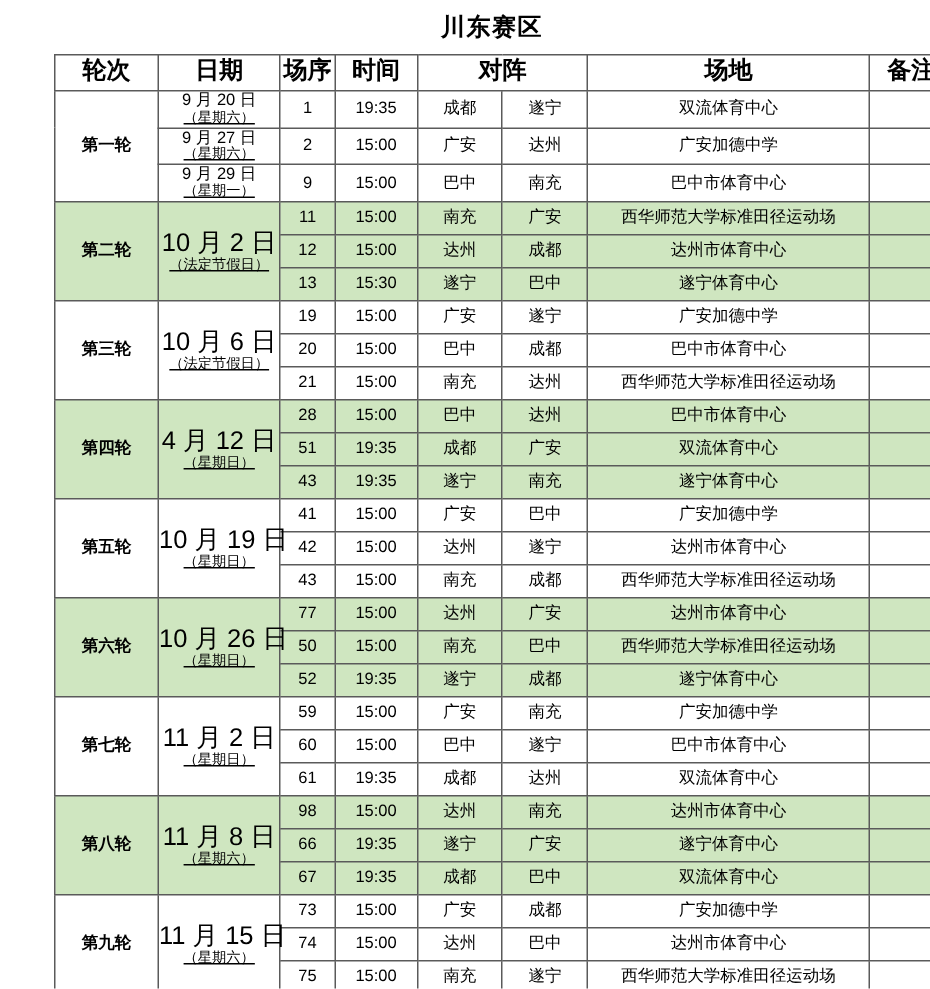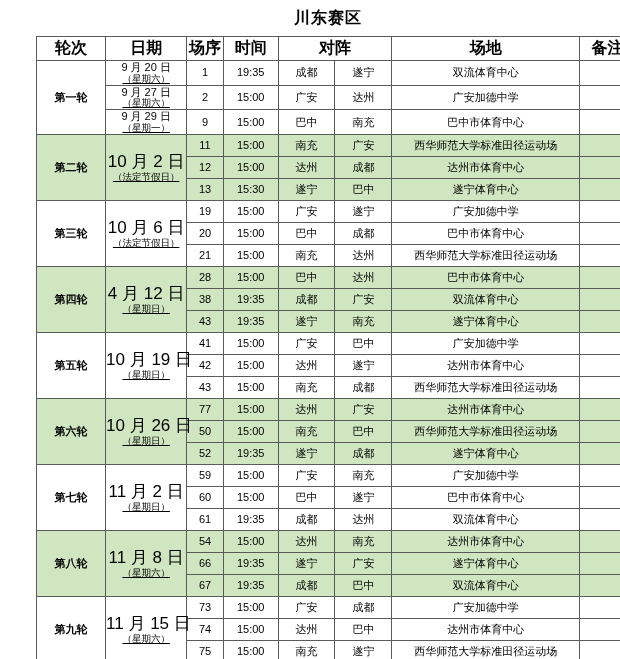--- a/index.html
+++ b/index.html
@@ -205,21 +205,21 @@
             <span class="date-sub">（星期日）</span>
           </td>
           <td>28</td>
           <td>15:00</td>
           <td>巴中</td>
           <td>达州</td>
           <td class="venue">巴中市体育中心</td>
           <td></td>
         </tr>
         <tr class="hl">
-          <td>38</td>
+          <td>51</td>
           <td>19:35</td>
           <td>成都</td>
           <td>广安</td>
           <td class="venue">双流体育中心</td>
           <td></td>
         </tr>
         <tr class="hl">
           <td>43</td>
           <td>19:35</td>
           <td>遂宁</td>
@@ -313,21 +313,21 @@
           <td>达州</td>
           <td class="venue">双流体育中心</td>
           <td></td>
         </tr>
         <tr class="hl">
           <td rowspan="3" class="round-cell hl"><b>第八轮</b></td>
           <td rowspan="3" class="date-cell hl">
             <span class="date-main big-date">11 月 8 日</span>
             <span class="date-sub">（星期六）</span>
           </td>
-          <td>54</td>
+          <td>98</td>
           <td>15:00</td>
           <td>达州</td>
           <td>南充</td>
           <td class="venue">达州市体育中心</td>
           <td></td>
         </tr>
         <tr class="hl">
           <td>66</td>
           <td>19:35</td>
           <td>遂宁</td>

